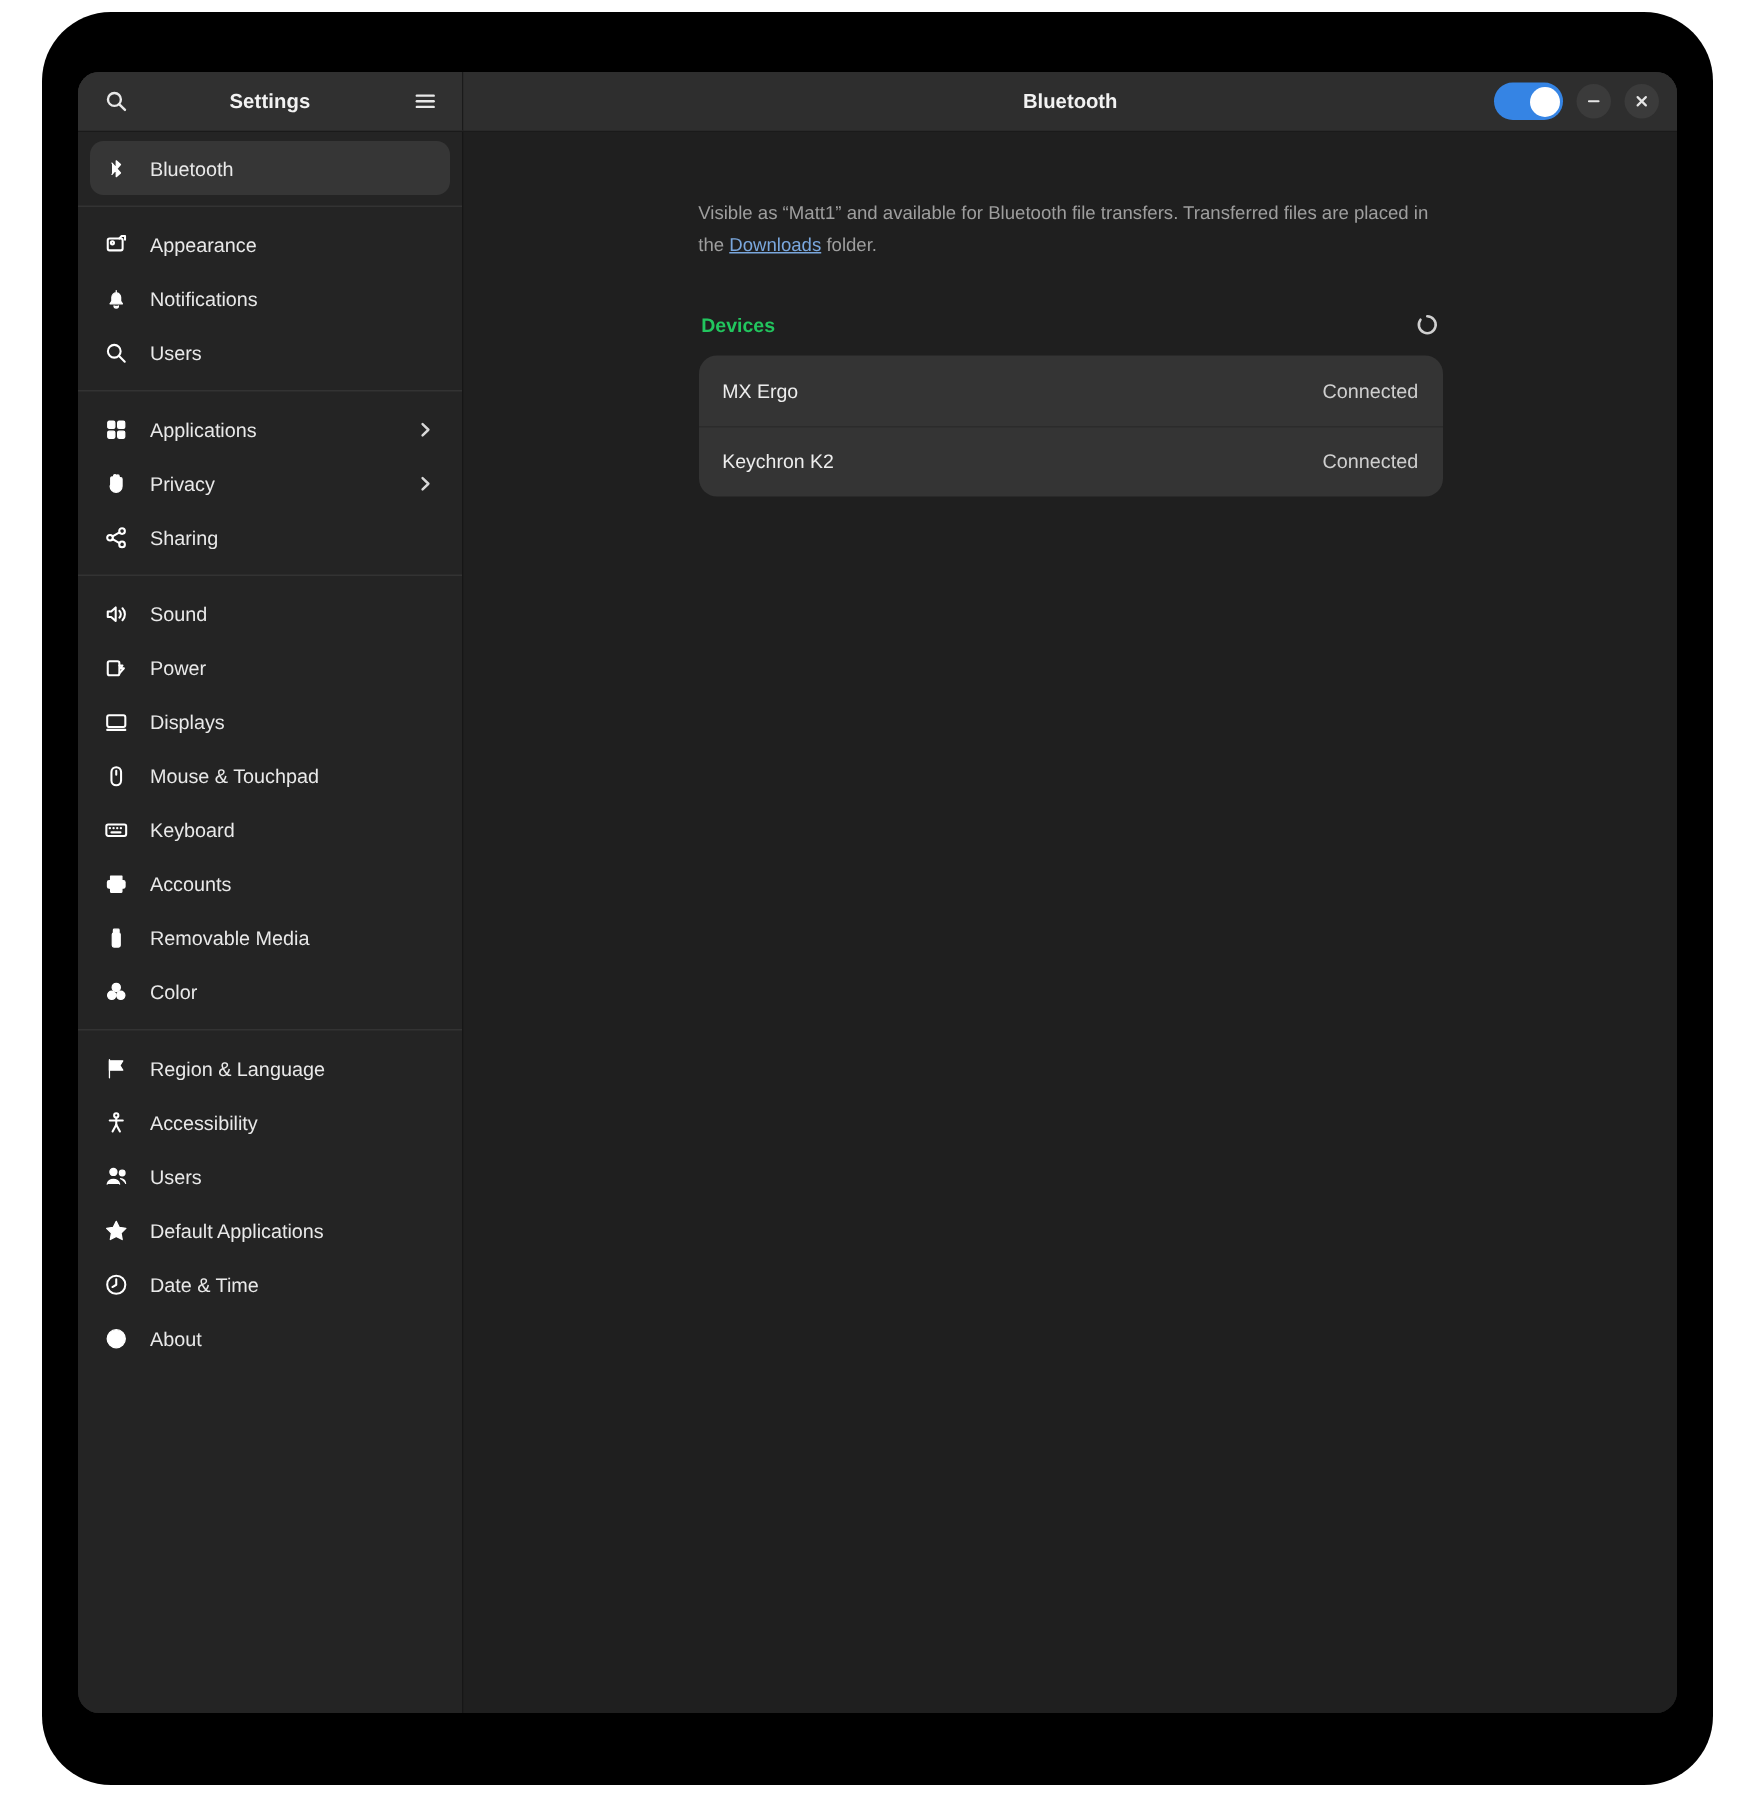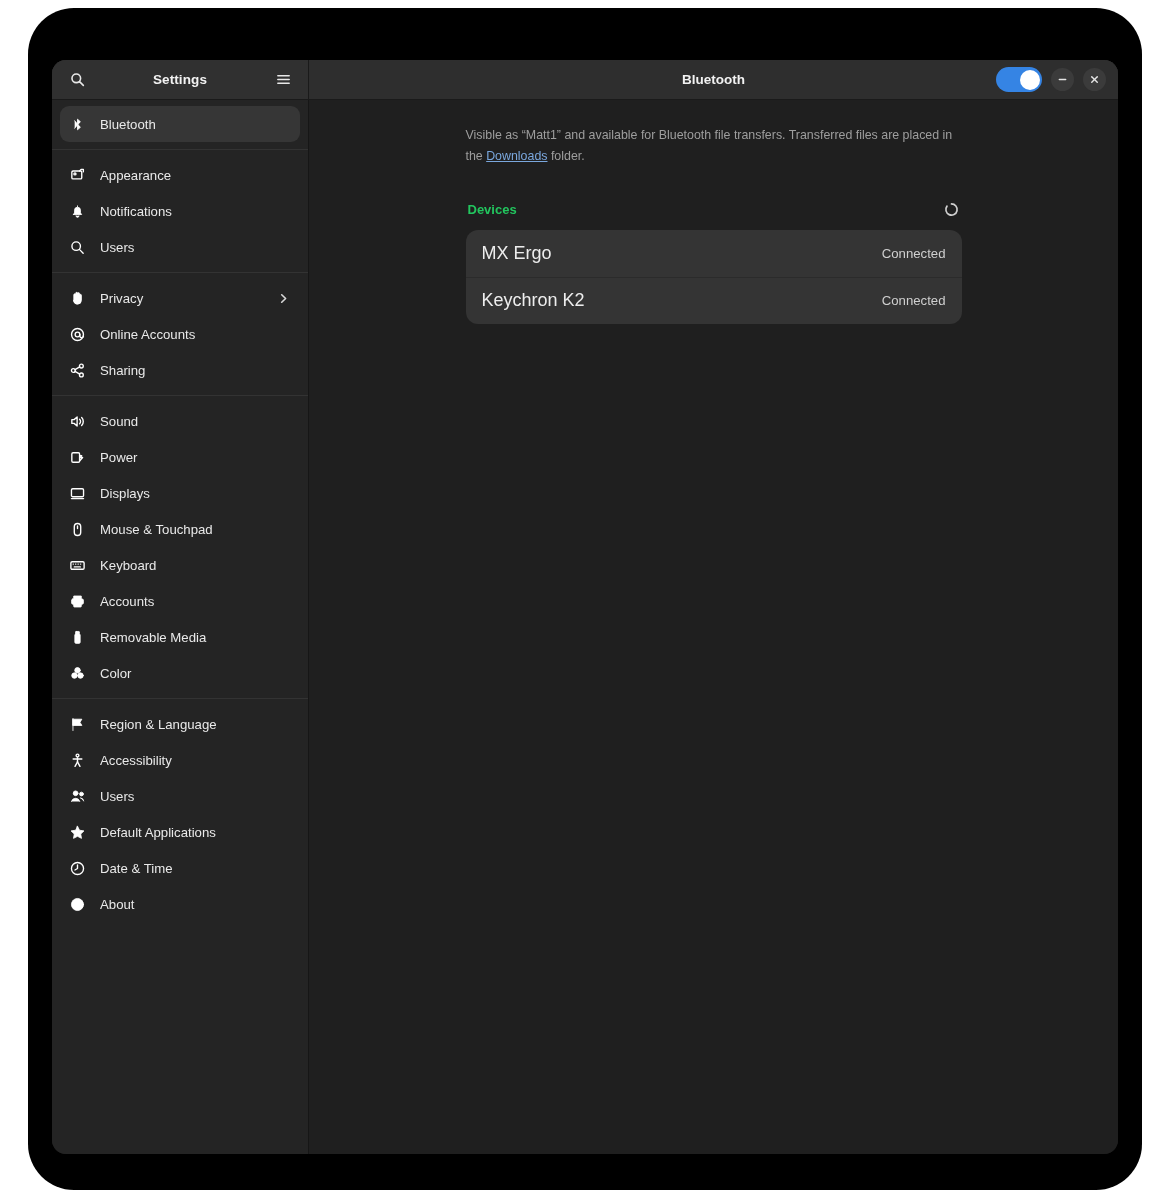--- a/index.html
+++ b/index.html
@@ -20,21 +20,21 @@
     width: 1114px;
     height: 1182px;
     background: #000000;
     border-radius: 46px;
   }
 
   
   #settings-window {
     position: absolute;
     left: 52px;
-    top: 60px;
+    top: 48px;
     width: 1066px;
     height: 1094px;
     background: #1f1f1f;
     border-radius: 14px;
     overflow: hidden;
     display: flex;
     flex-direction: column;
   }
 
   
@@ -195,21 +195,21 @@
     display: flex;
     align-items: center;
     color: #d8d8d8;
   }
 
   
   #content {
     flex: 1;
     background: #1f1f1f;
     overflow-y: auto;
-    margin-top: 25px;
+    padding-top: 44px;
   }
 
   #content-inner {
     width: 496px;
     margin: 0 auto;
   }
 
   #visibility-text {
     font-size: 12.4px;
     line-height: 1.68;
@@ -254,21 +254,21 @@
   .device-row {
     display: flex;
     align-items: center;
     height: 47px;
     padding: 0 16px;
     cursor: pointer;
   }
   .device-row + .device-row { border-top: 1px solid #2b2b2b; }
 
   .device-name {
-    font-size: 18px;
+    font-size: 13px;
     color: #ededed;
   }
   .device-status {
     margin-left: auto;
     font-size: 13.2px;
     color: #cfcfcf;
   }
 </style>
 </head>
 <body>
@@ -361,39 +361,45 @@
               </svg>
             </span>
             <span class="nav-label">Users</span>
           </div>
         </div>
         <div class="nav-sep"></div>
         <div class="nav-group">
           <div class="nav-item">
             <span class="nav-icon">
               <svg width="17" height="17" viewBox="0 0 18 18" fill="currentColor" stroke="currentColor" stroke-width="0.9" stroke-linecap="round" stroke-linejoin="round">
+                <rect x="3" y="3" width="5" height="5" rx="1"></rect>
+                <rect x="10" y="3" width="5" height="5" rx="1"></rect>
+                <rect x="3" y="10" width="5" height="5" rx="1"></rect>
+                <rect x="10" y="10" width="5" height="5" rx="1"></rect>
+              </svg>
+            </span>
+            <span class="nav-label">Applications</span>
+            <span class="nav-chevron">
+              <svg width="13" height="13" viewBox="0 0 16 16" fill="none" stroke="currentColor" stroke-width="2" stroke-linecap="round" stroke-linejoin="round">
+                <polyline points="5.8,3.4 10.6,8 5.8,12.6"></polyline>
+              </svg>
+            </span>
+          </div>
+          <div class="nav-item">
+            <span class="nav-icon">
+              <svg width="17" height="17" viewBox="0 0 18 18" fill="currentColor" stroke="currentColor" stroke-width="0.9" stroke-linecap="round" stroke-linejoin="round">
                 <path d="M5.1 9.6 V5.1 a1 1 0 0 1 2 0 v3.4 V3.5 a1 1 0 0 1 2 0 v5 V3.8 a1 1 0 0 1 2 0 v4.7 V5.6 a1 1 0 0 1 2 0 v5.2 a4.2 4.2 0 0 1 -8.4 0 z"></path>
               </svg>
             </span>
             <span class="nav-label">Privacy</span>
             <span class="nav-chevron">
               <svg width="13" height="13" viewBox="0 0 16 16" fill="none" stroke="currentColor" stroke-width="2" stroke-linecap="round" stroke-linejoin="round">
                 <polyline points="5.8,3.4 10.6,8 5.8,12.6"></polyline>
               </svg>
             </span>
-          </div>
-          <div class="nav-item">
-            <span class="nav-icon">
-              <svg width="17" height="17" viewBox="0 0 18 18" fill="none" stroke="currentColor" stroke-width="1.45" stroke-linecap="round" stroke-linejoin="round">
-                <circle cx="9" cy="9" r="6.3"></circle>
-                <circle cx="9" cy="9" r="2.5"></circle>
-                <path d="M11.5 9 v1.6 a1.9 1.9 0 0 0 3.8 0"></path>
-              </svg>
-            </span>
-            <span class="nav-label">Online Accounts</span>
           </div>
           <div class="nav-item">
             <span class="nav-icon">
               <svg width="17" height="17" viewBox="0 0 18 18" fill="none" stroke="currentColor" stroke-width="1.45" stroke-linecap="round" stroke-linejoin="round">
                 <circle cx="13.1" cy="4.3" r="2"></circle>
                 <circle cx="4.6" cy="9" r="2"></circle>
                 <circle cx="13.1" cy="13.7" r="2"></circle>
                 <line x1="6.4" y1="8.1" x2="11.3" y2="5.2"></line>
                 <line x1="6.4" y1="9.9" x2="11.3" y2="12.8"></line>
               </svg>

